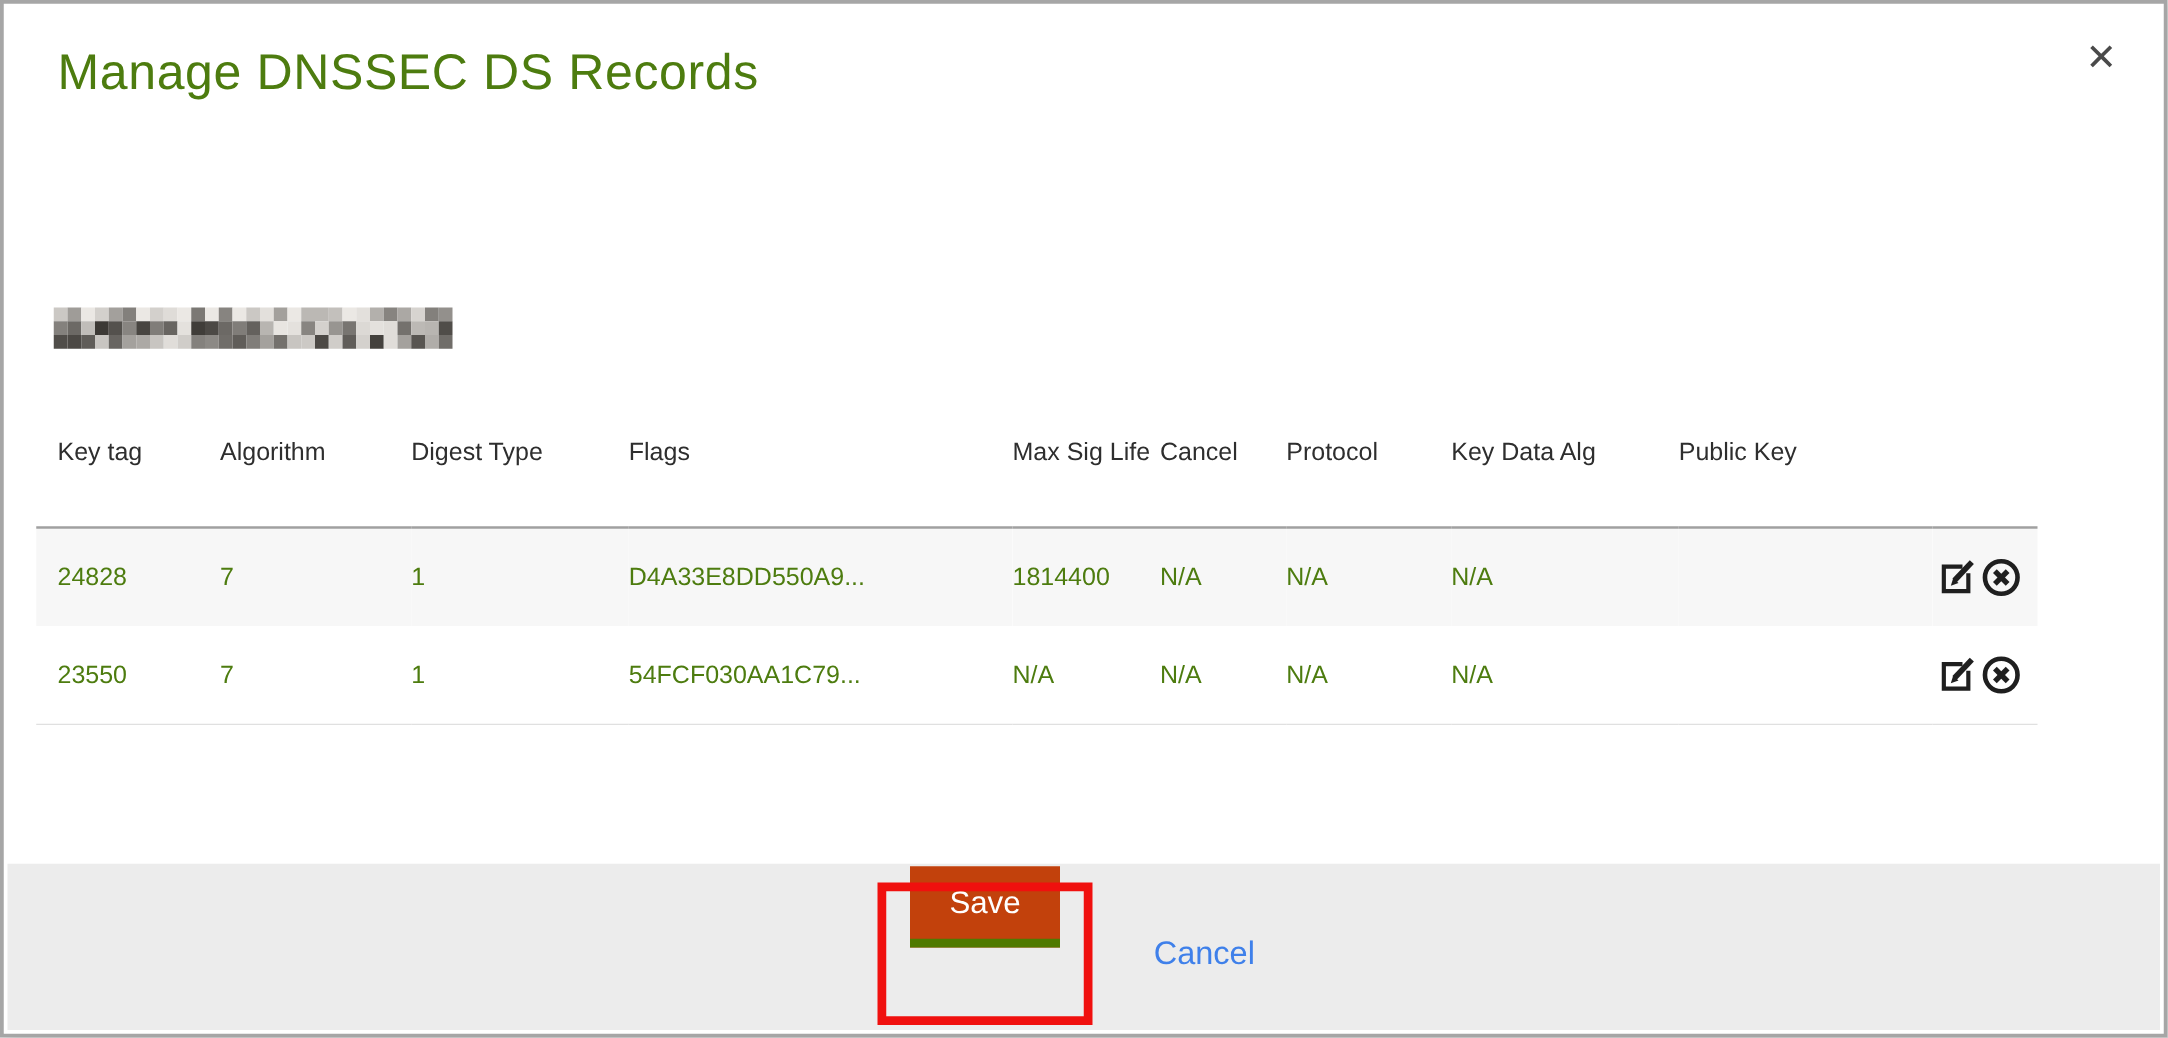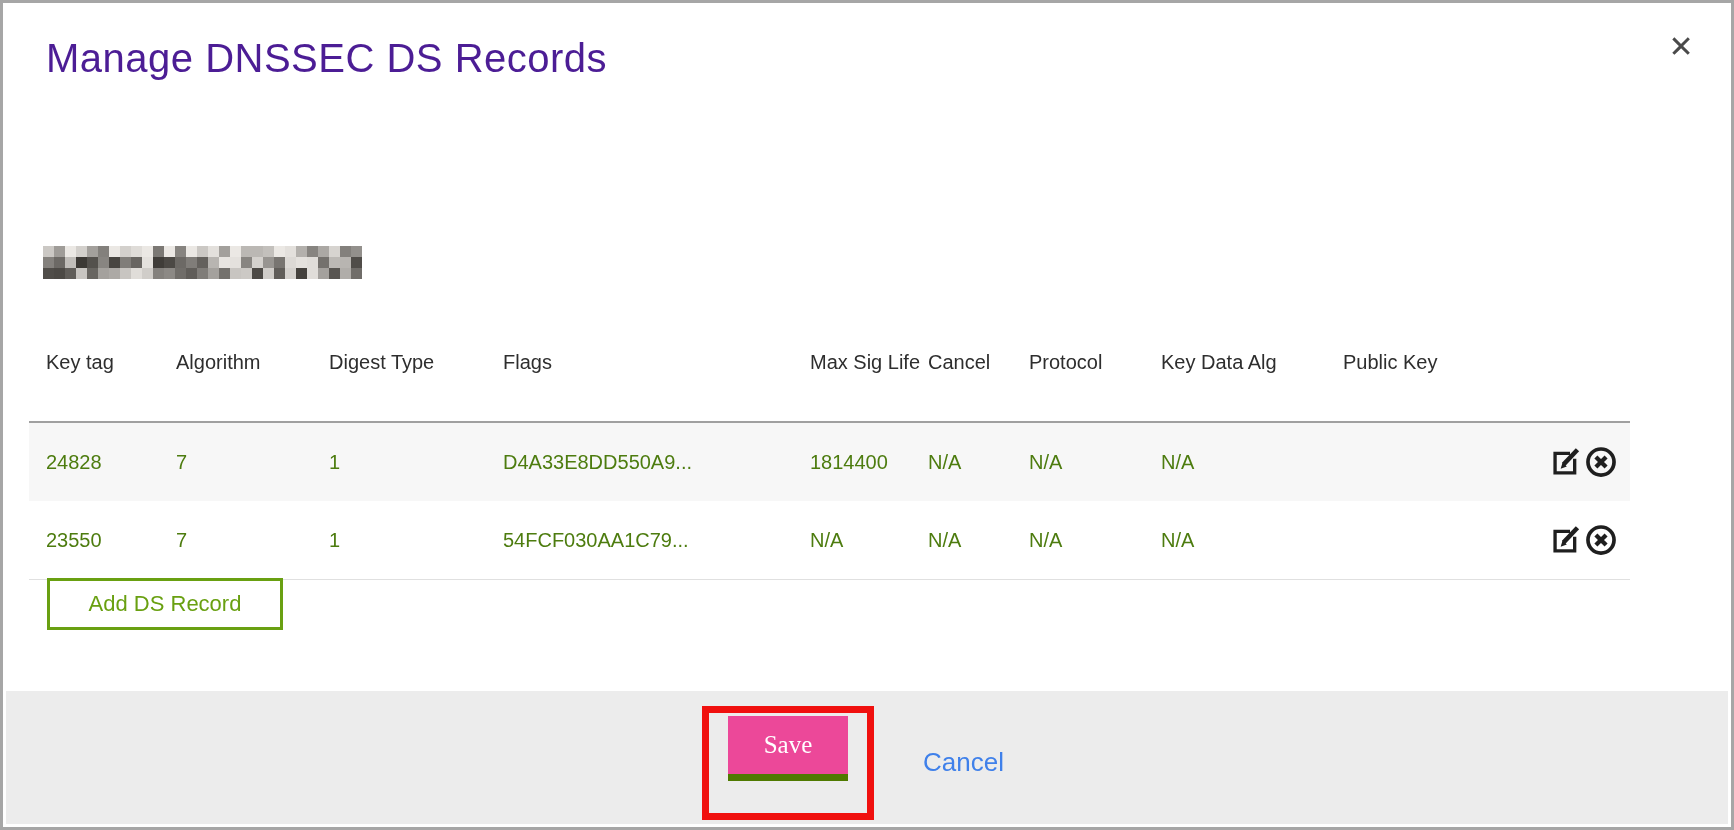--- a/index.html
+++ b/index.html
@@ -16,21 +16,21 @@
     width: 1734px; height: 830px;
     background: #ffffff;
     border: 3px solid #a6a6a6;
     box-shadow: 6px 4px 10px rgba(0,0,0,.25);
   }
   .modal-title {
     position: absolute;
     left: 43px; top: 33px;
     font-size: 40px;
     font-weight: 300;
-    color: #4c1d95;
+    color: #4d7c0f;
     letter-spacing: 0.5px;
     white-space: nowrap;
   }
   .close-btn {
     position: absolute;
     left: 1658px; top: 24px;
     width: 40px; height: 40px;
     border: none; background: transparent;
     font-size: 30px; font-weight: 700;
     color: #4a4a4a;
@@ -105,28 +105,28 @@
   }
   .annotation-red-box {
     position: absolute;
     left: 699px; top: 703px;
     width: 172px; height: 114px;
     border: 7px solid #f0100e;
     pointer-events: none;
   }
   .save-btn {
     position: absolute;
-    left: 725px; top: 713px;
+    left: 725px; top: 690px;
     width: 120px; height: 65px;
-    background: #ec4899;
+    background: #c2410c;
     border: none;
     border-bottom: 7px solid #4f7a00;
     color: #ffffff;
     font-size: 25px;
-    font-family: Liberation Serif, serif;
+    font-family: Liberation Sans, sans-serif;
     cursor: pointer;
   }
   .cancel-link {
     position: absolute;
     left: 920px; top: 744px;
     font-size: 26px;
     color: #3f80ea;
     text-decoration: none;
     cursor: pointer;
   }
@@ -308,21 +308,20 @@
               <circle cx="12" cy="12" r="9.2" stroke-width="2.6"></circle>
               <line x1="8.4" y1="8.4" x2="15.6" y2="15.6" stroke-width="3"></line>
               <line x1="15.6" y1="8.4" x2="8.4" y2="15.6" stroke-width="3"></line>
             </svg>
           </button>
         </td>
       </tr>
     </tbody>
   </table>
 
-  <button class="add-ds-btn">Add DS Record</button>
 
   <div class="footer"></div>
 
   <button class="save-btn">Save</button>
 
   <div class="annotation-red-box"></div>
 
   <a class="cancel-link">Cancel</a>
 
 </div>

